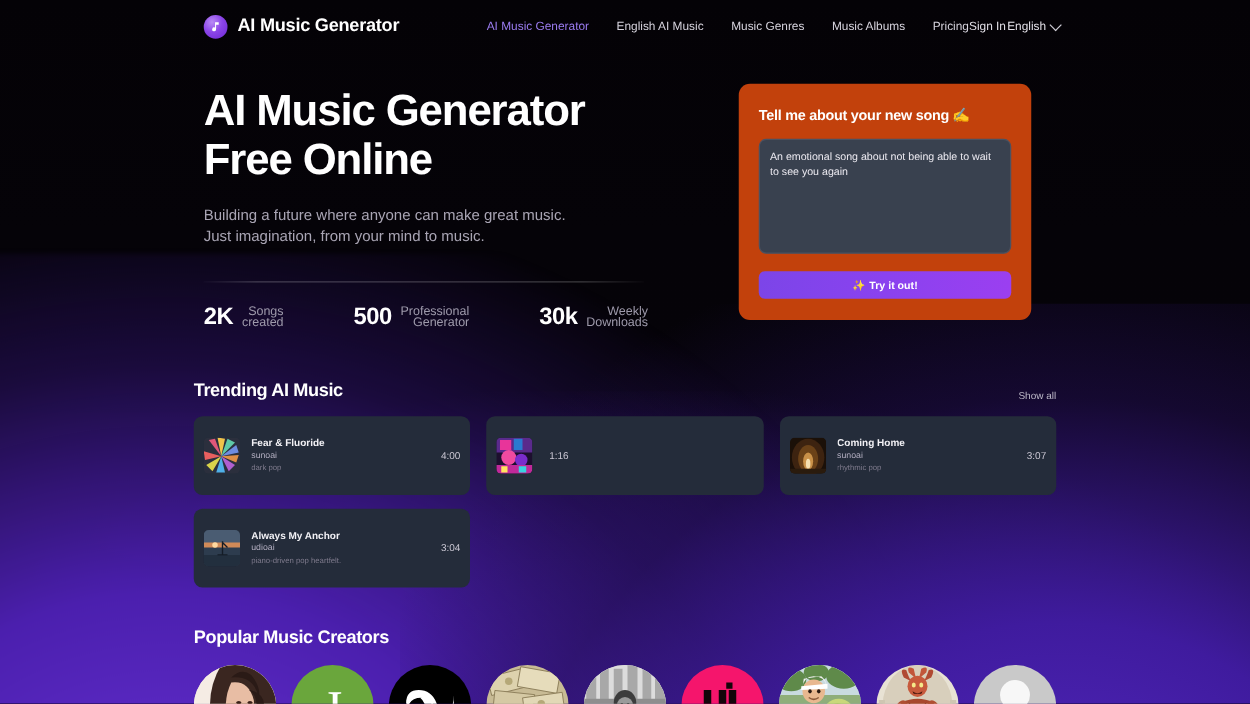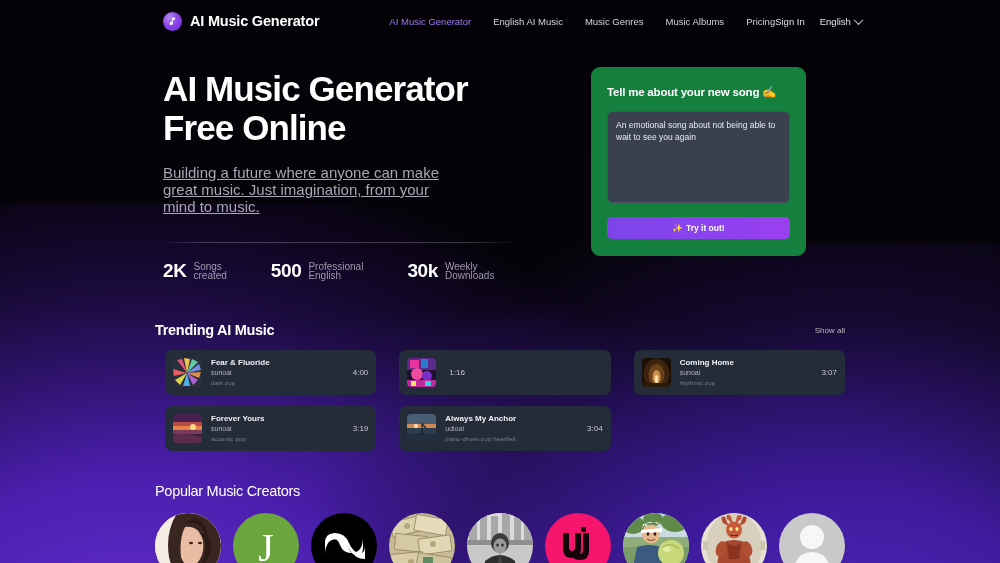--- a/index.html
+++ b/index.html
@@ -109,21 +109,21 @@
     font-size: 9.5px;
     color: #d6d3dd;
     white-space: nowrap;
     cursor: pointer;
   }
   .nav-link.active { color: #9b7cf0; }
   #header-right {
     margin-left: auto;
     display: flex;
     align-items: center;
-    gap: 15px;
+    gap: 1px;
   }
   #sign-in-link {
     font-size: 9.5px;
     color: #e3e1e8;
     cursor: pointer;
     white-space: nowrap;
   }
   #language-selector {
     display: flex;
     align-items: center;
@@ -149,55 +149,55 @@
   }
   #hero-left { width: 360px; padding-top: 3px; }
   #hero-title {
     font-size: 35px;
     line-height: 39px;
     font-weight: bold;
     letter-spacing: -0.9px;
   }
   #hero-subtitle {
     margin-top: 17px;
-    font-size: 15px;
+    font-size: 12px;
     line-height: 17px;
     color: #a9a5b4;
     max-width: 300px;
-    text-decoration: underline;
   }
   #hero-divider {
     margin-top: 27px;
     width: 352px;
     height: 1px;
     background: linear-gradient(90deg, rgba(255,255,255,0.02) 0%, rgba(255,255,255,0.22) 12%, rgba(255,255,255,0.22) 86%, rgba(255,255,255,0.02) 100%);
   }
   #hero-stats {
     margin-top: 17px;
     display: flex;
-    gap: 44px;
+    gap: 56px;
+    text-align: right;
   }
   .stat { display: flex; align-items: center; gap: 7px; }
   .stat-value {
     font-size: 19px;
     font-weight: bold;
     letter-spacing: -0.4px;
     white-space: nowrap;
   }
   .stat-label {
     font-size: 10px;
     line-height: 9.5px;
     color: #9e9aab;
     white-space: pre-line;
   }
 
   
   #prompt-card {
-    width: 215px;
-    background: #15803d;
+    width: 234px;
+    background: #c2410c;
     border-radius: 9px;
     padding: 18px 16px 17px;
     align-self: flex-start;
     margin-top: 1px;
   }
   #prompt-heading {
     font-size: 11.5px;
     font-weight: bold;
     letter-spacing: -0.2px;
     margin-bottom: 12px;
@@ -233,21 +233,21 @@
     display: flex;
     align-items: center;
     justify-content: center;
     gap: 3px;
   }
 
   
   #trending-section { margin-top: 40px; }
   .section-head {
     display: flex;
-    align-items: center;
+    align-items: flex-end;
     justify-content: space-between;
     margin-bottom: 12px;
   }
   .section-title {
     font-size: 14.5px;
     font-weight: bold;
     letter-spacing: -0.3px;
   }
   #show-all-link {
     font-size: 8px;
@@ -260,22 +260,21 @@
     gap: 11px 13px;
   }
   .track-card {
     background: #242c3a;
     border-radius: 7px;
     padding: 8px;
     display: flex;
     align-items: center;
     gap: 9px;
     cursor: pointer;
-    height: 45px;
-    margin-left: 10px;
+    height: 63px;
   }
   .track-thumb {
     width: 29px;
     height: 29px;
     border-radius: 4px;
     flex: none;
     overflow: hidden;
   }
   .track-thumb svg { display: block; }
   .track-info { flex: 1 1 auto; min-width: 0; }
@@ -306,21 +305,21 @@
     font-size: 8px;
     color: #c9c6d2;
     flex: none;
     margin-left: 4px;
   }
 
   
   #creators-section { margin-top: 32px; }
   #creators-title {
     font-size: 14.5px;
-    font-weight: normal;
+    font-weight: bold;
     letter-spacing: -0.3px;
     margin-bottom: 14px;
   }
   #creator-row {
     display: flex;
     justify-content: space-between;
   }
   .creator-avatar {
     width: 66px;
     height: 66px;
@@ -383,21 +382,21 @@
 
       <div id="hero-stats">
         <div class="stat">
           <span class="stat-value">2K</span>
           <span class="stat-label">Songs
 created</span>
         </div>
         <div class="stat">
           <span class="stat-value">500</span>
           <span class="stat-label">Professional
-English</span>
+Generator</span>
         </div>
         <div class="stat">
           <span class="stat-value">30k</span>
           <span class="stat-label">Weekly
 Downloads</span>
         </div>
       </div>
     </div>
 
     <div id="prompt-card">
@@ -472,40 +471,20 @@
           </svg>
         </div>
         <div class="track-info">
           <div class="track-title">Coming Home</div>
           <div class="track-artist">sunoai</div>
           <div class="track-genre">rhythmic pop</div>
         </div>
         <div class="track-duration">3:07</div>
       </div>
 
-      <div class="track-card">
-        <div class="track-thumb">
-          <svg width="29" height="29" viewBox="0 0 29 29">
-            <rect width="29" height="29" fill="#2a1430"></rect>
-            <rect x="0" y="0" width="29" height="10" fill="#4a2050"></rect>
-            <rect x="0" y="8" width="29" height="6" fill="#b44a4a"></rect>
-            <rect x="0" y="12" width="29" height="5" fill="#e8804a"></rect>
-            <circle cx="20" cy="13" r="3" fill="#ffd98a"></circle>
-            <rect x="0" y="16" width="29" height="5" fill="#7a3a5a"></rect>
-            <rect x="0" y="20" width="29" height="9" fill="#3a2040"></rect>
-            <path d="M0 21 Q9 18 29 23 L29 29 L0 29 Z" fill="#5e2c4c"></path>
-          </svg>
-        </div>
-        <div class="track-info">
-          <div class="track-title">Forever Yours</div>
-          <div class="track-artist">sunoai</div>
-          <div class="track-genre">acoustic pop</div>
-        </div>
-        <div class="track-duration">3:19</div>
-      </div>
 
       <div class="track-card">
         <div class="track-thumb">
           <svg width="29" height="29" viewBox="0 0 29 29">
             <rect width="29" height="29" fill="#263243"></rect>
             <rect x="0" y="0" width="29" height="13" fill="#4a5c72"></rect>
             <rect x="0" y="10" width="29" height="5" fill="#d08a58"></rect>
             <rect x="0" y="14" width="29" height="15" fill="#2d3c4e"></rect>
             <circle cx="9" cy="12" r="2.2" fill="#ffd9a0"></circle>
             <path d="M15 9 L15 20 M11 20 L19 20 M15 10 L19 14" stroke="#141c26" stroke-width="1.1" fill="none"></path>

